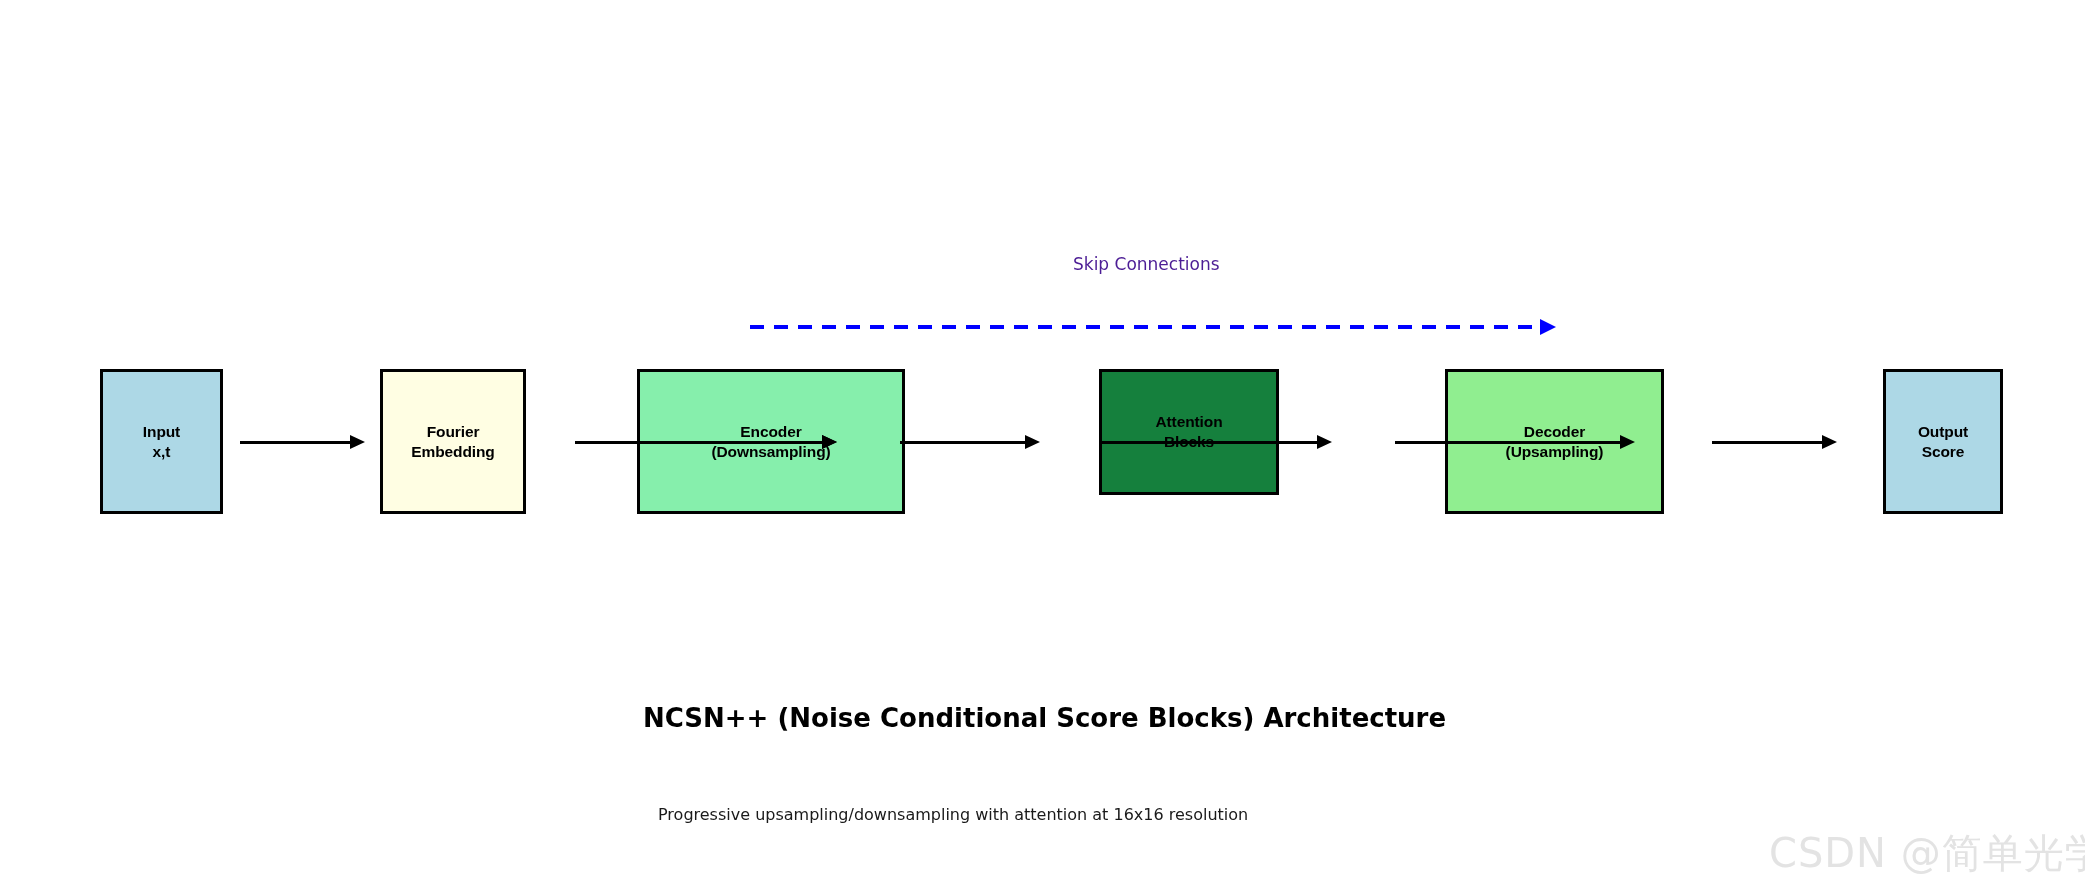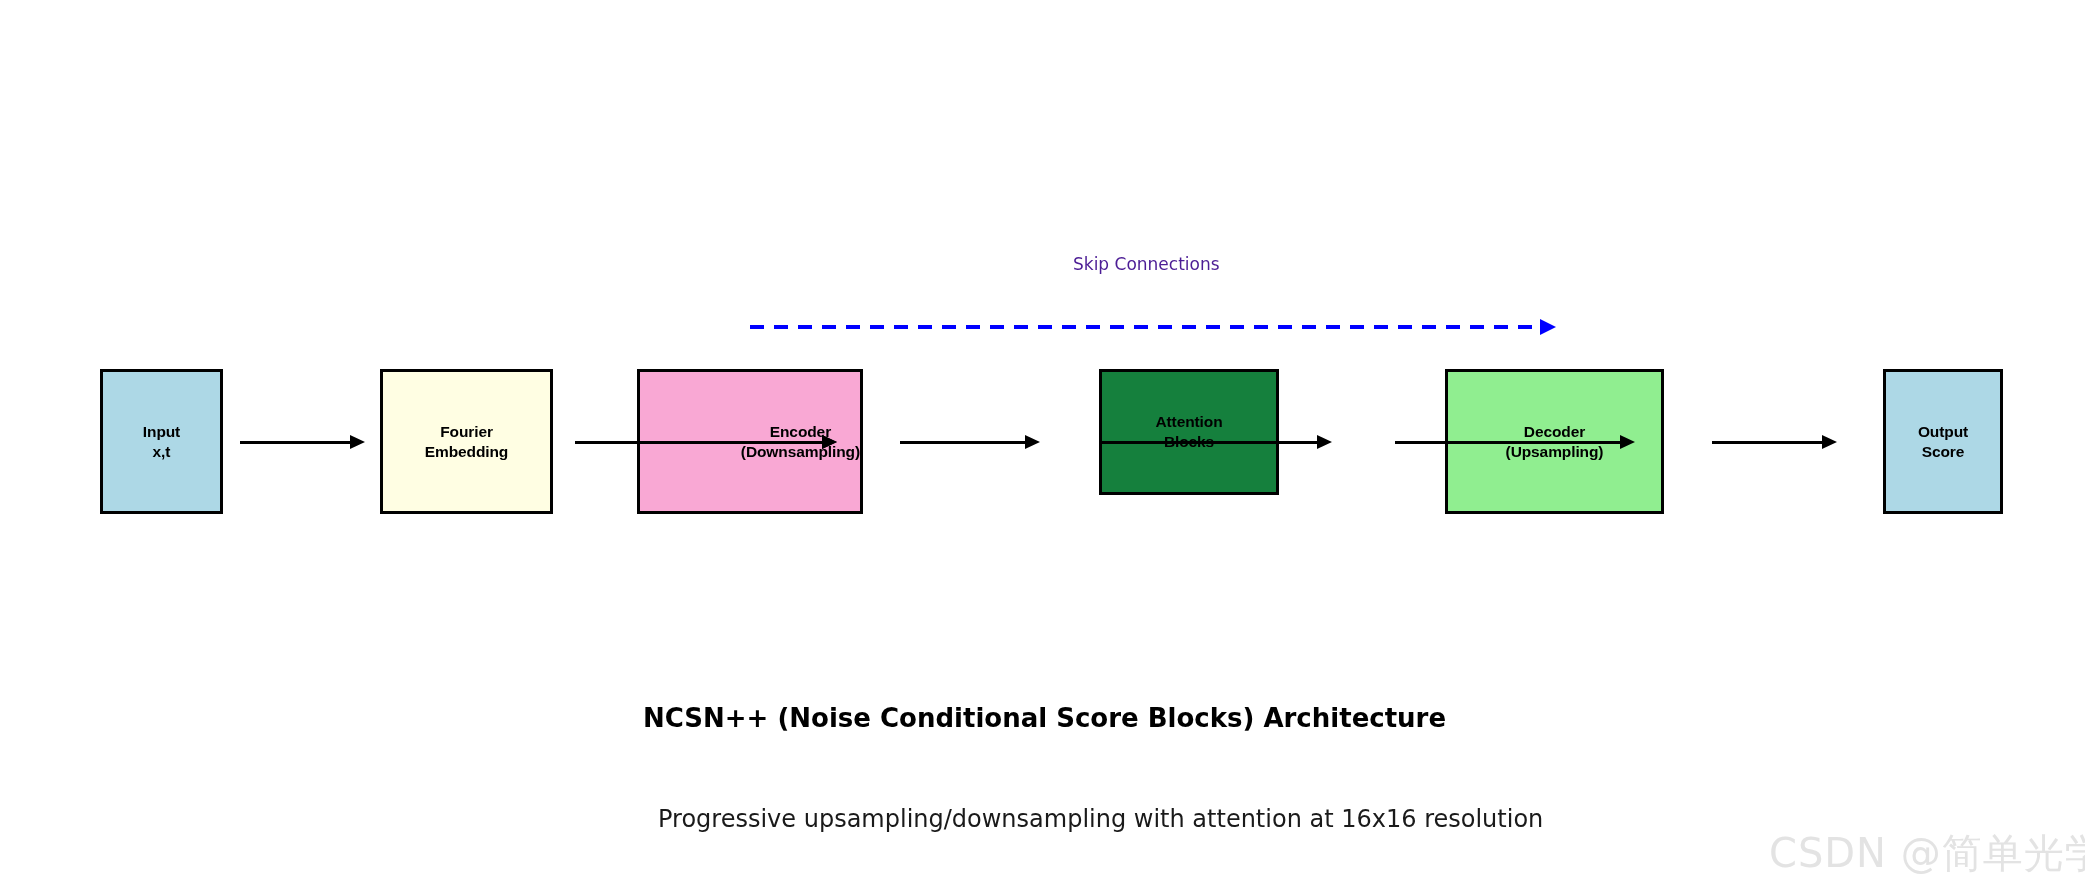--- a/index.html
+++ b/index.html
@@ -98,21 +98,21 @@
     font-family: "DejaVu Sans", sans-serif;
     font-weight: bold;
     font-size: 26px;
     color: #000000;
     white-space: nowrap;
     z-index: 3;
   }
   .diagram-subtitle {
     position: absolute;
     font-family: "DejaVu Sans", sans-serif;
-    font-size: 24px;
+    font-size: 16px;
     color: #1a1a1a;
     white-space: nowrap;
     z-index: 3;
   }
   .watermark {
     position: absolute;
     font-family: "DejaVu Sans", sans-serif;
     font-size: 40px;
     color: #e3e3e3;
     white-space: nowrap;
@@ -165,26 +165,26 @@
   <div class="arrow" style="left:575px; top:442px; width:262px;">
     <div class="shaft" style="width:247px;"></div>
     <div class="head" style="left:247px;"></div>
   </div>
 
   <div class="node" style="left:100px; top:369px; width:123px; height:145px; background:#add8e6;">
     <span class="node-label">Input
 x,t</span>
   </div>
 
-  <div class="node" style="left:380px; top:369px; width:173px; height:145px; background:#fffee3;">
+  <div class="node" style="left:380px; top:369px; width:146px; height:145px; background:#fffee3;">
     <span class="node-label">Fourier
 Embedding</span>
   </div>
 
-  <div class="node" style="left:637px; top:369px; width:226px; height:145px; background:#f9a8d4;justify-content:flex-end;">
+  <div class="node" style="left:637px; top:369px; width:268px; height:145px; background:#86efac;">
     <span class="node-label">Encoder
 (Downsampling)</span>
   </div>
 
   <div class="node" style="left:1099px; top:369px; width:180px; height:126px; background:#15803d;">
     <span class="node-label">Attention
 Blocks</span>
   </div>
 
   <div class="node" style="left:1445px; top:369px; width:219px; height:145px; background:#90ee90;">

